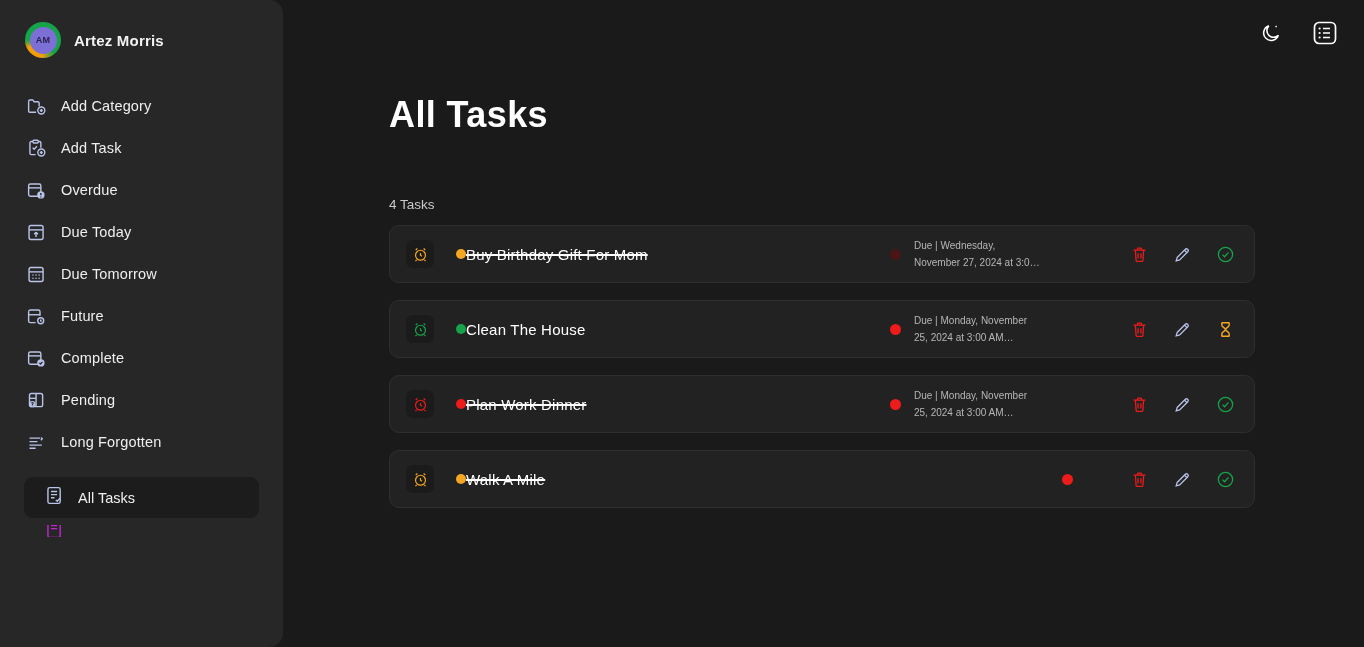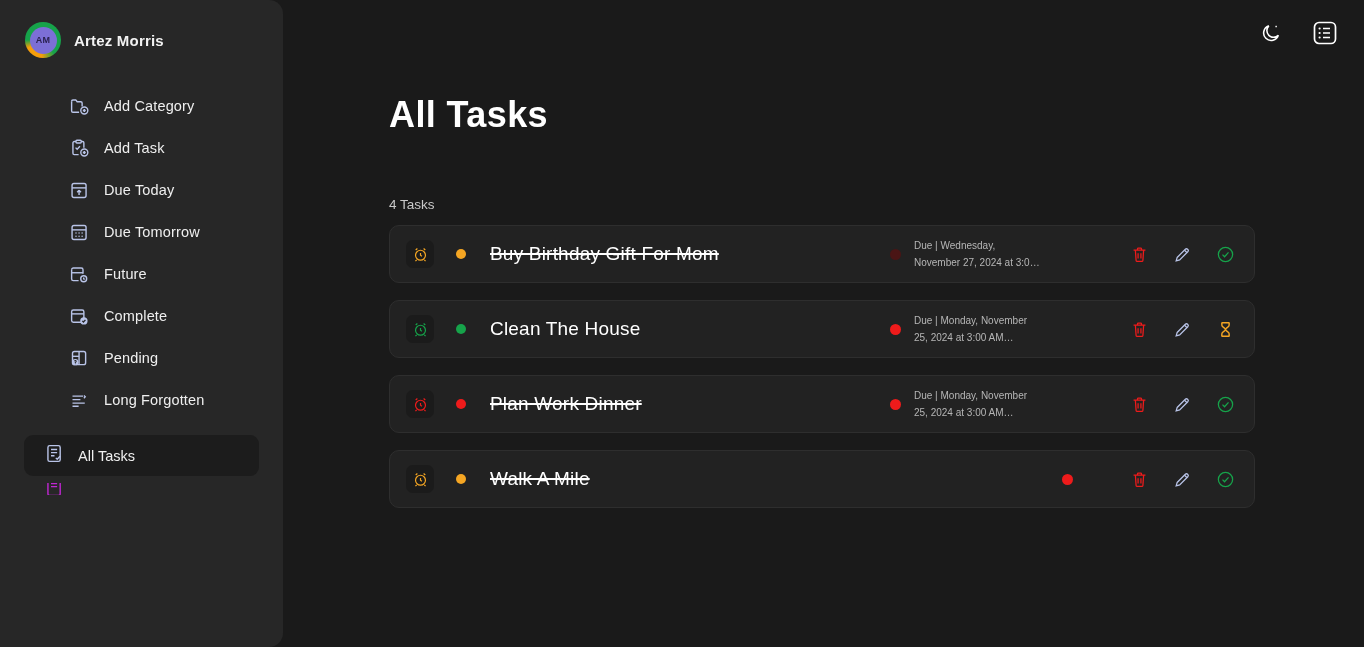--- a/index.html
+++ b/index.html
@@ -31,21 +31,21 @@
     flex:0 0 36px;
   }
   .avatar-inner {
     width:27px; height:27px; border-radius:50%;
     background:#7c6fd6;
     display:flex; align-items:center; justify-content:center;
     font-size:9px; font-weight:bold; color:#2a2150; letter-spacing:.3px;
   }
   .profile-name { font-size:15px; font-weight:bold; color:#f2f2f2; letter-spacing:.2px; }
 
-  .nav { margin-top:27px;margin-left:43px; }
+  .nav { margin-top:27px; }
   .nav-item {
     display:flex; align-items:center; gap:14px;
     padding:8px 0 8px 25px;
     height:42px;
     cursor:pointer;
   }
   .nav-label { font-size:14.5px; color:#efefef; letter-spacing:.15px; }
   .nav-icon { width:22px; height:22px; flex:0 0 22px; display:flex; align-items:center; justify-content:center; }
   .nav-icon svg { width:21px; height:21px; stroke:#b9c4e8; fill:none; stroke-width:1.6; }
 
@@ -92,21 +92,21 @@
     display:flex; align-items:center; padding:0 18px 0 16px;
     position:relative;
   }
   .alarm-box {
     width:28px; height:28px; border-radius:7px; background:#1b1b1b;
     display:flex; align-items:center; justify-content:center; flex:0 0 28px;
   }
   .alarm-box svg { width:17px; height:17px; fill:none; stroke-width:1.7; }
   .prio-dot { width:10px; height:10px; border-radius:50%; margin-left:22px; flex:0 0 10px; }
   .task-title {
-    margin-left:24px; font-size:19px; color:#ffffff; letter-spacing:.2px;
+    font-size:15px; color:#ffffff; letter-spacing:.2px;
     flex:1 1 auto; white-space:nowrap; overflow:hidden;
   }
   .task-title.done { text-decoration:line-through; text-decoration-thickness:1.5px; }
   .due-dot { width:11px; height:11px; border-radius:50%; flex:0 0 11px; margin-right:13px; }
   .due-text {
     font-size:10px; color:#b6b6b6; line-height:17px;
     width:172px; flex:0 0 172px;
   }
   .row-actions { display:flex; align-items:center; gap:21px; margin-left:42px; }
   .act { width:22px; height:22px; display:flex; align-items:center; justify-content:center; cursor:pointer; }
@@ -148,20 +148,32 @@
                 <path d="M14 4h1.5A1.5 1.5 0 0117 5.5V11"></path>
                 <rect x="8" y="2.5" width="6" height="3.2" rx="1"></rect>
                 <path d="M7.5 11l1.8 1.8 3.2-3.4"></path>
                 <circle cx="17.5" cy="16.5" r="4"></circle>
                 <path d="M17.5 14.8v3.4M15.8 16.5h3.4"></path>
               </svg>
           </span>
           <span class="nav-label">Add Task</span>
         </div>
 
+        <div class="nav-item">
+          <span class="nav-icon">
+            <svg viewBox="0 0 24 24">
+                <rect x="3" y="4.5" width="14" height="14" rx="2"></rect>
+                <path d="M3 9h14"></path>
+                <circle cx="17" cy="17" r="4.2" fill="#b9c4e8" stroke="none"></circle>
+                <path d="M17 14.8v2.6" stroke="#272727" stroke-width="1.6"></path>
+                <circle cx="17" cy="19.3" r=".7" fill="#272727" stroke="none"></circle>
+              </svg>
+          </span>
+          <span class="nav-label">Overdue</span>
+        </div>
 
         <div class="nav-item">
           <span class="nav-icon">
             <svg viewBox="0 0 24 24">
                 <rect x="3.5" y="4" width="16" height="16" rx="2.2"></rect>
                 <path d="M3.5 9h16"></path>
                 <path d="M11.5 17v-5M11.5 11.8l-2.2 2.2M11.5 11.8l2.2 2.2"></path>
               </svg>
           </span>
           <span class="nav-label">Due Today</span>

